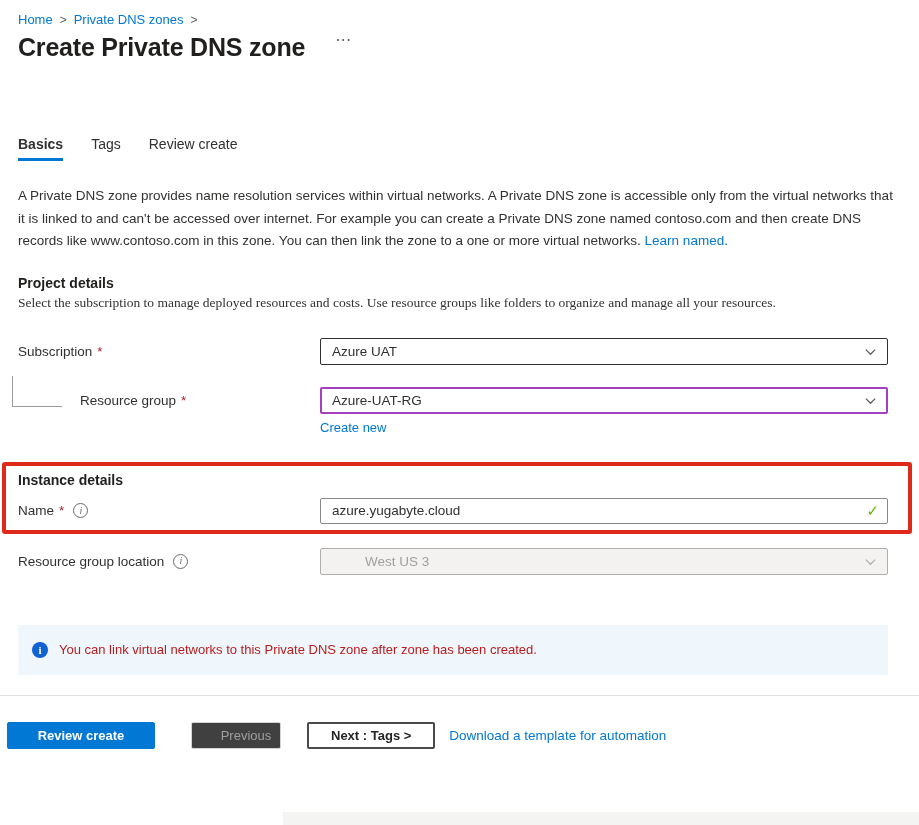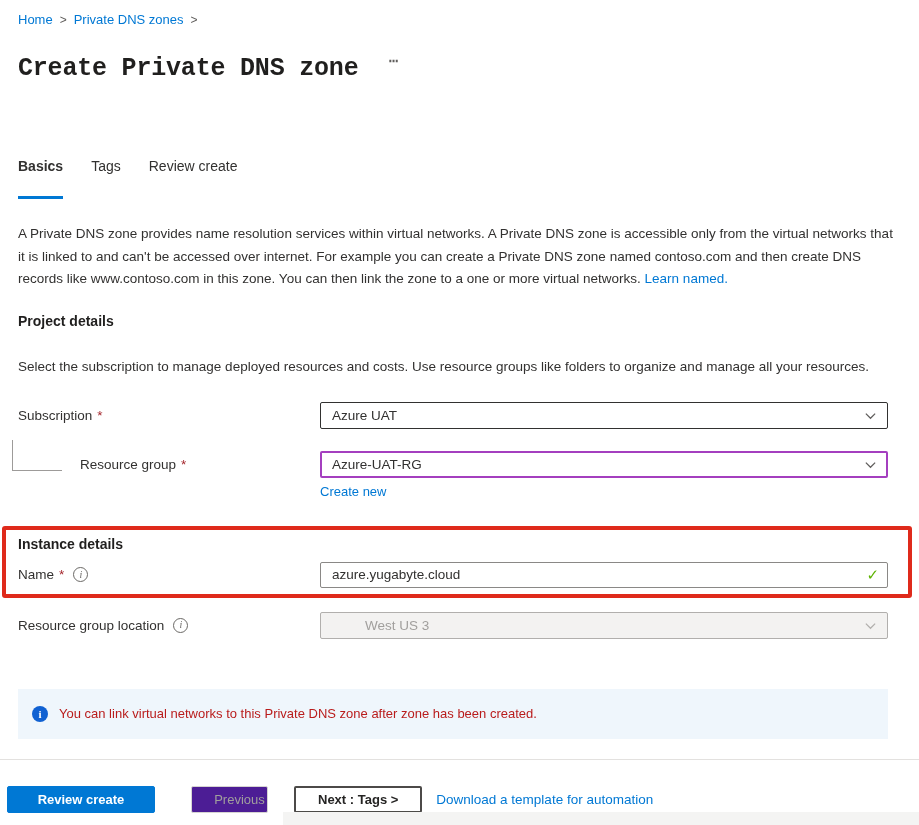--- a/index.html
+++ b/index.html
@@ -13,35 +13,35 @@
     font-size: 13.5px;
   }
   .page { padding: 12px 18px 0 18px; }
 
   
   .breadcrumb { font-size: 13px; line-height: 16px; }
   .breadcrumb a { color: #0078d4; text-decoration: none; cursor: pointer; }
   .breadcrumb .sep { color: #605e5c; margin: 0 7px; font-size: 12px; }
 
   
-  .title-row { margin-top: 26px; display: flex; align-items: flex-start; font-family: Liberation Mono, monospace; }
+  .title-row { margin-top: 4px; display: flex; align-items: flex-start; }
   h1 { font-size: 25px; line-height: 30px; font-weight: 700; color: #201f1e; letter-spacing: -0.2px; }
   .more-btn { margin-left: 30px; color: #605e5c; font-size: 16px; letter-spacing: 2px; cursor: pointer; line-height: 16px; }
 
   
   .tabs { margin-top: 74px; display: flex; gap: 28px; font-size: 14px; }
-  .tab { padding-bottom: 22px; border-bottom: 3px solid transparent; cursor: pointer; color: #323130; }
+  .tab { padding-bottom: 6px; border-bottom: 3px solid transparent; cursor: pointer; color: #323130; }
   .tab.active { font-weight: 700; border-bottom-color: #0078d4; }
 
   
   .intro { margin-top: 24px; line-height: 22.5px; max-width: 880px; }
   .intro a, .link { color: #0078d4; text-decoration: none; cursor: pointer; }
   h3.section-heading { font-size: 14px; font-weight: 700; color: #201f1e; line-height: 17px; }
   .project-heading { margin-top: 22px; }
-  .section-desc { margin-top: 26px; line-height: 22px; max-width: 880px; }
+  .section-desc { margin-top: 0; line-height: 22px; max-width: 880px; font-family: Liberation Serif, serif; }
 
   
   .form-row { display: flex; align-items: center; }
   .row-subscription { margin-top: 24px; }
   .row-rg { margin-top: 22px; }
   .row-location { margin-top: 14px; }
   .field-label { width: 302px; flex: 0 0 302px; font-size: 13.5px; display: flex; align-items: flex-end; }
   .req { color: #a4262c; margin-left: 5px; }
   .control { width: 568px; flex: 0 0 568px; position: relative; }
 
@@ -95,21 +95,21 @@
     font-size: 11px; font-weight: 700; flex: 0 0 16px;
     font-family: "Liberation Serif", serif;
   }
   .banner-text { font-size: 13px; color: #b91c1c; }
 
   
   .footer-divider { margin: 20px 0 0 -18px; width: 919px; border-top: 1px solid #e3e1df; }
   .footer { margin: 26px 0 0 -11px; display: flex; align-items: center; }
   .btn { height: 27px; border-radius: 2px; font-family: "Liberation Sans", sans-serif; font-size: 13px; cursor: pointer; }
   .btn-primary { background: #0078d4; color: #fff; border: 1px solid #0078d4; font-weight: 700; width: 148px; margin-right: 36px; }
-  .btn-disabled { background: #4c1d95; color: #a19f9d; border: 1px solid #d6d4d2; width: 77px; margin-right: 26px; cursor: default; padding-left: 20px; }
+  .btn-disabled { background: #404040; color: #a19f9d; border: 1px solid #d6d4d2; width: 90px; margin-right: 26px; cursor: default; padding-left: 20px; }
   .btn-next { background: #fff; color: #252423; border: 2px solid #4c4a48; font-weight: 700; padding: 0 22px; margin-right: 14px; }
   .footer .link { font-size: 13.5px; }
 
   .bottom-strip { position: absolute; left: 283px; right: 0; top: 812px; height: 13px; background: #f4f4f3; }
 </style>
 </head>
 <body>
 
 <div class="page">
 

